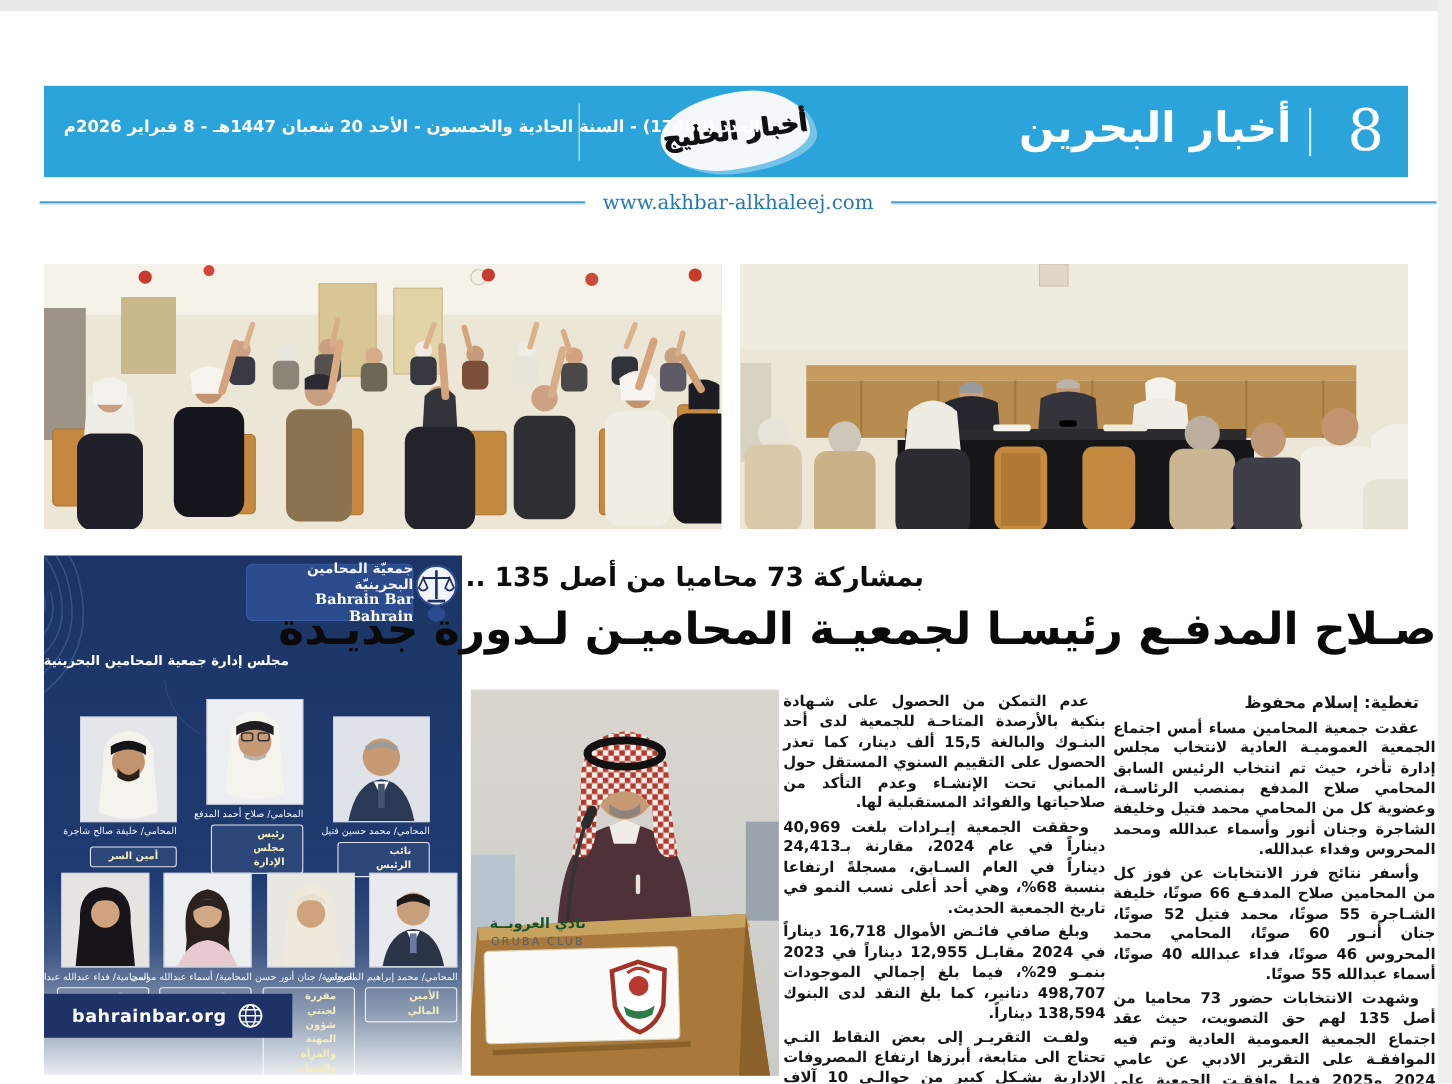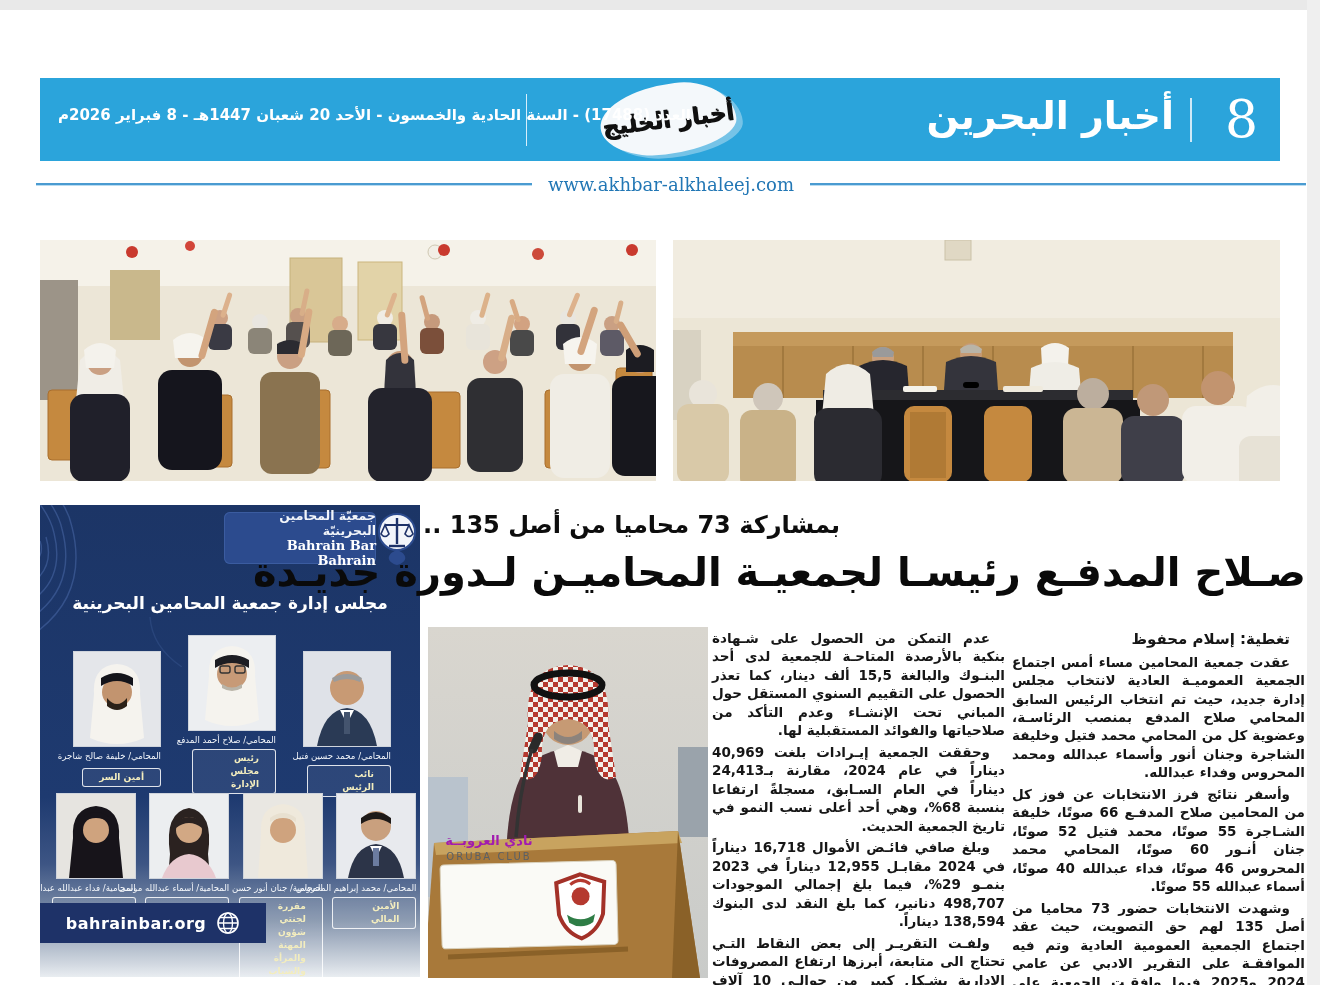--- a/index.html
+++ b/index.html
@@ -58,22 +58,22 @@
     background:linear-gradient(180deg,#1c3566 0%,#1e3a70 62%,#3d5584 76%,#8595ad 88%,#cfd6df 97%,#e9edf1 100%);
     color:#fff; overflow:hidden; }
   .card .waves { position:absolute; left:-8px; top:-8px; opacity:.55; }
   .badge { position:absolute; top:7px; right:44px; width:152px; height:52px;
     background:#2c4b8e; border:1px solid #53700 ; border-radius:6px;
     display:flex; flex-direction:column; align-items:center; justify-content:center;
     box-shadow:0 0 0 1px #3b5ca0 inset; }
   .badge-ar { font-size:12.5px; font-weight:bold; color:#f2f5fa; }
   .badge-en { font-family:"DejaVu Serif", serif; font-weight:bold; font-size:13px; color:#ffffff; }
   .emblem { position:absolute; top:5px; right:2px; width:42px; height:56px; }
-  .card-title { position:absolute; top:88px; left:0; width:100%; text-align:center;
-    font-size:17px; font-weight:bold; }
+  .card-title { position:absolute; top:88px; left:0; width:100%; text-align:left;
+    font-size:12px; font-weight:bold; }
   .card-term { position:absolute; top:116px; left:0; width:100%; text-align:center;
     font-size:14.5px; color:#bed2ee; font-weight:bold; }
 
   .mrow { position:absolute; left:0; width:100%; display:flex; justify-content:space-evenly; align-items:flex-start; }
   .mrow1 { top:146px; padding:0 6px; }
   .mrow2 { top:288px; padding:0 2px; }
   .member { display:flex; flex-direction:column; align-items:flex-start; width:92px; }
   .m-raised { margin-top:-16px; }
   .mphoto { background:#e8eaee; border:1px solid #cfd4dc; }
   .mrow1 .mphoto { width:88px; height:96px; }
@@ -83,21 +83,21 @@
   .mrole span { display:inline-block; border:1px solid rgba(255,255,255,.85); border-radius:3px;
     background:rgba(255,255,255,.07); color:#f3edbe; font-size:9px; font-weight:bold;
     padding:2px 16px; line-height:1.45; max-width:84px; }
   .site-bar { position:absolute; left:0; top:398px; width:226px; height:40px; background:#1e3268;
     display:flex; direction:ltr; align-items:center; justify-content:center; gap:10px; }
   .site-url { color:#fff; font-size:16px; font-weight:bold; letter-spacing:.5px; }
 
   
   .podium { left:428px; top:627px; width:280px; height:351px; background:#d5d2cb; }
   .sign-text { position:absolute; left:10px; top:206px; width:102px; text-align:center; }
-  .sign-ar { font-size:13px; font-weight:bold; color:#a21caf; }
+  .sign-ar { font-size:13px; font-weight:bold; color:#14532d; }
   .sign-en { font-size:10px; letter-spacing:2px; color:#5a6066; margin-top:3px; }
 </style>
 </head>
 <body>
 
 <div class="abs edge-top"></div>
 <div class="abs edge-right"></div>
 
 <header class="abs band">
   <div class="band-num">8</div>
@@ -500,21 +500,21 @@
     <path d="M20,330 L200,322" stroke="#8a6128" stroke-width="5"></path>
   </svg>
   <div class="sign-text">
     <div class="sign-ar">نادي العروبــة</div>
     <div class="sign-en">ORUBA CLUB</div>
   </div>
 </figure>
 
 <div class="abs col col1">
   <p class="byline">تغطية: إسلام محفوظ</p>
-  <p>عقدت جمعية المحامين مساء أمس اجتماع الجمعية العموميـة العادية لانتخاب مجلس إدارة جديد، حيث تم انتخاب الرئيس السابق المحامي صلاح المدفع بمنصب الرئاسـة، وعضوية كل من المحامي محمد فتيل وخليفة الشاجرة وجنان أنور وأسماء عبدالله ومحمد المحروس وفداء عبدالله.</p>
+  <p>عقدت جمعية المحامين مساء أمس اجتماع الجمعية العموميـة العادية لانتخاب مجلس إدارة تأخر، حيث تم انتخاب الرئيس السابق المحامي صلاح المدفع بمنصب الرئاسـة، وعضوية كل من المحامي محمد فتيل وخليفة الشاجرة وجنان أنور وأسماء عبدالله ومحمد المحروس وفداء عبدالله.</p>
   <p>وأسفر نتائج فرز الانتخابات عن فوز كل من المحامين صلاح المدفـع 66 صوتًا، خليفة الشـاجرة 55 صوتًا، محمد فتيل 52 صوتًا، جنان أنـور 60 صوتًا، المحامي محمد المحروس 46 صوتًا، فداء عبدالله 40 صوتًا، أسماء عبدالله 55 صوتًا.</p>
   <p>وشهدت الانتخابات حضور 73 محاميا من أصل 135 لهم حق التصويت، حيث عقد اجتماع الجمعية العمومية العادية وتم فيه الموافقـة على التقرير الادبي عن عامي 2024 و2025 فيما وافقـت الجمعية على التقرير المالي لعام 2024 فقط نظرا الى عدم عرض تقرير 2025 بسبب عدم الانتهاء من اعداده.</p>
 
 </div>
 <div class="abs col col2">
   <p>عدم التمكن من الحصول على شـهادة بنكية بالأرصدة المتاحـة للجمعية لدى أحد البنـوك والبالغة 15,5 ألف دينار، كما تعذر الحصول على التقييم السنوي المستقل حول المباني تحت الإنشـاء وعدم التأكد من صلاحياتها والفوائد المستقبلية لها.</p>
   <p>وحققت الجمعية إيـرادات بلغت 40,969 ديناراً في عام 2024، مقارنة بـ24,413 ديناراً في العام السـابق، مسجلةً ارتفاعا بنسبة 68%، وهي أحد أعلى نسب النمو في تاريخ الجمعية الحديث.</p>
   <p>وبلغ صافي فائـض الأموال 16,718 ديناراً في 2024 مقابـل 12,955 ديناراً في 2023 بنمـو 29%، فيما بلغ إجمالي الموجودات 498,707 دنانير، كما بلغ النقد لدى البنوك 138,594 ديناراً.</p>
   <p>ولفـت التقريـر إلى بعض النقاط التـي تحتاج الى متابعة، أبرزها ارتفاع المصروفات الإدارية بشـكل كبير من حوالـي 10 آلاف دينار إلى أكثر مـن 24 ألف دينار، كمـا أظهرت قائمة التدفقات النقديـة انخفاضاً في النقد المتحقق من الأنشطة التشغيلية، ما قد يشير إلى تأخر في تحصيل المستحقات.</p>
 </div>

